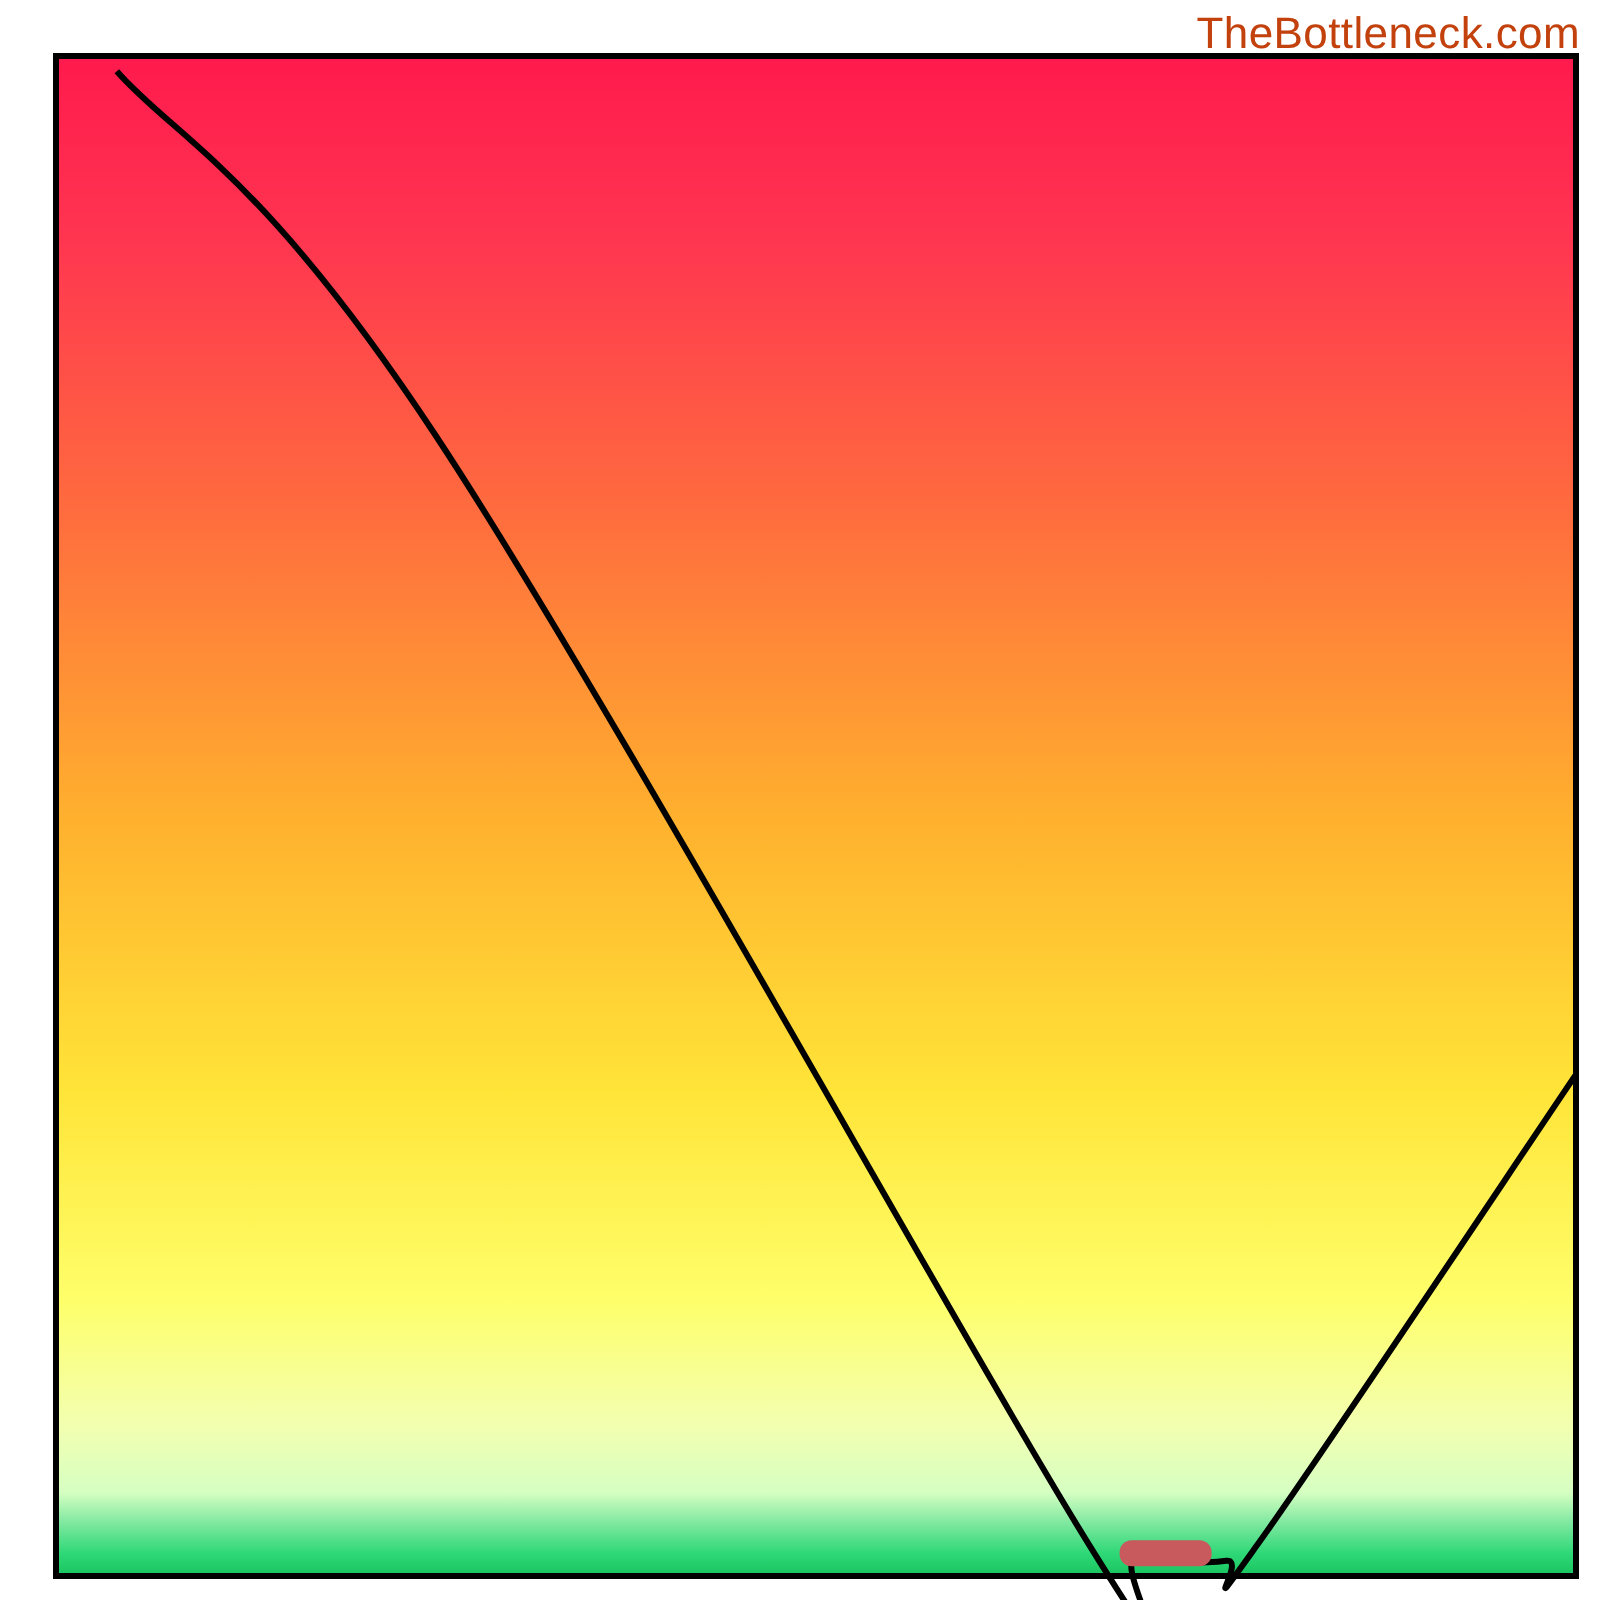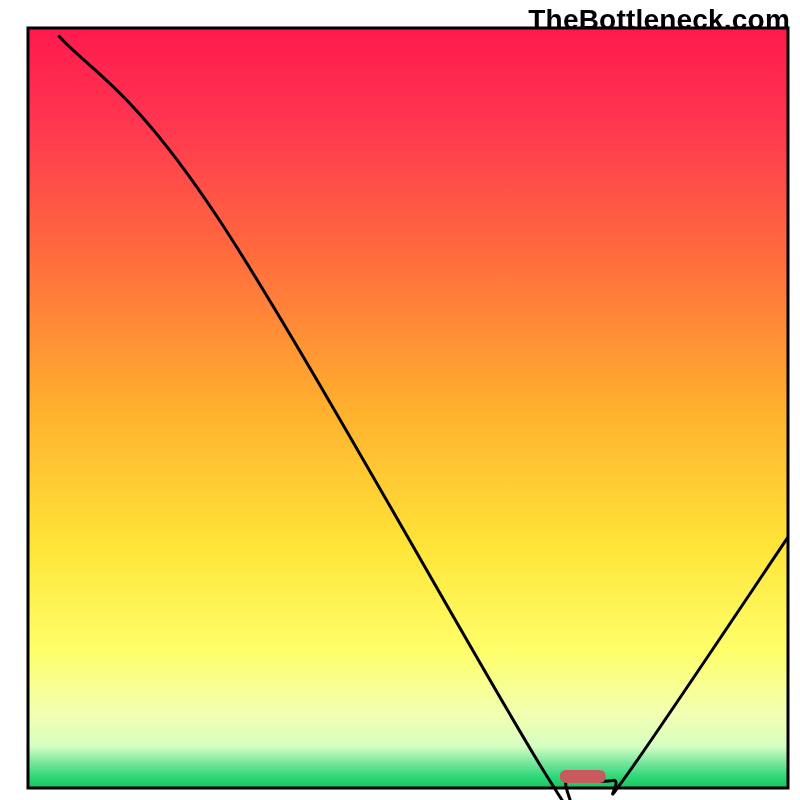--- a/index.html
+++ b/index.html
@@ -13,23 +13,23 @@
   .chart-container {
     position: relative;
     width: 800px;
     height: 800px;
   }
   .attribution {
     position: absolute;
     top: 4px;
     right: 10px;
     font-family: Arial, Helvetica, sans-serif;
-    font-size: 28px;
-    font-weight: 700;
-    color: #000000;
+    font-size: 22px;
+    font-weight: 400;
+    color: #c2410c;
     letter-spacing: 0.2px;
   }
   svg {
     display: block;
   }
 </style>
 </head>
 <body>
 
 <div class="chart-container">

